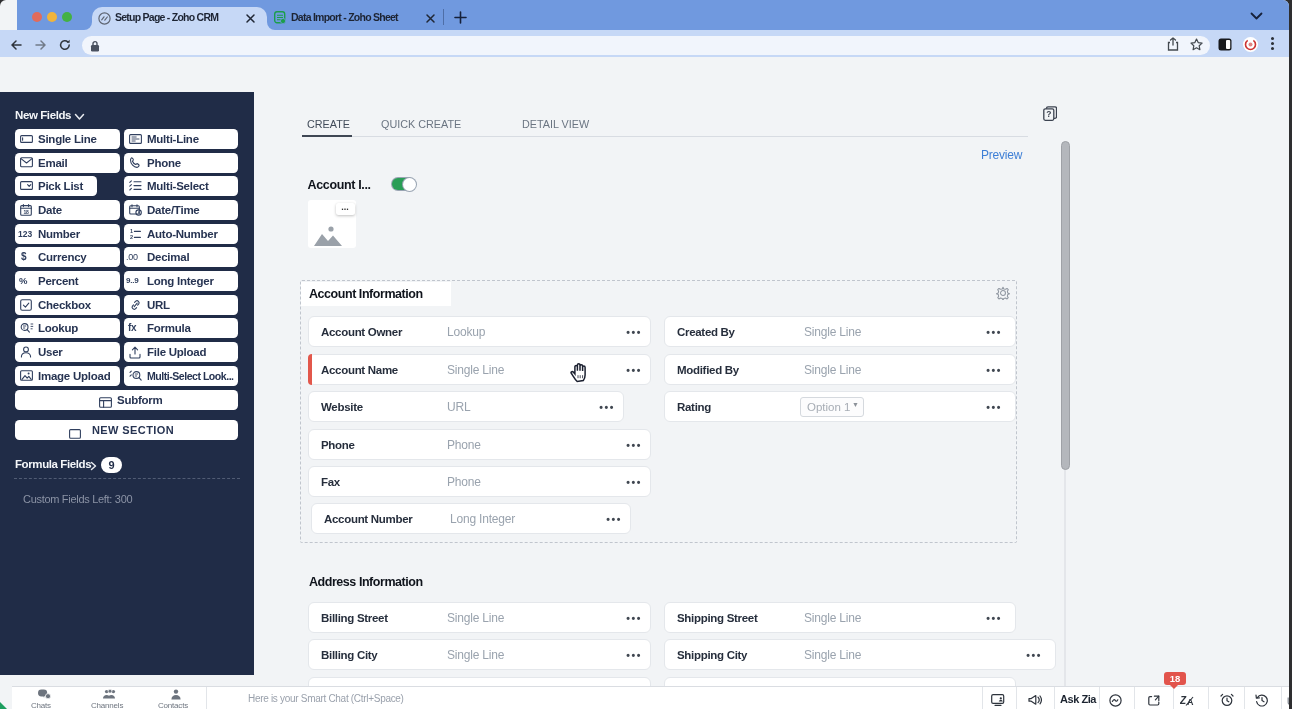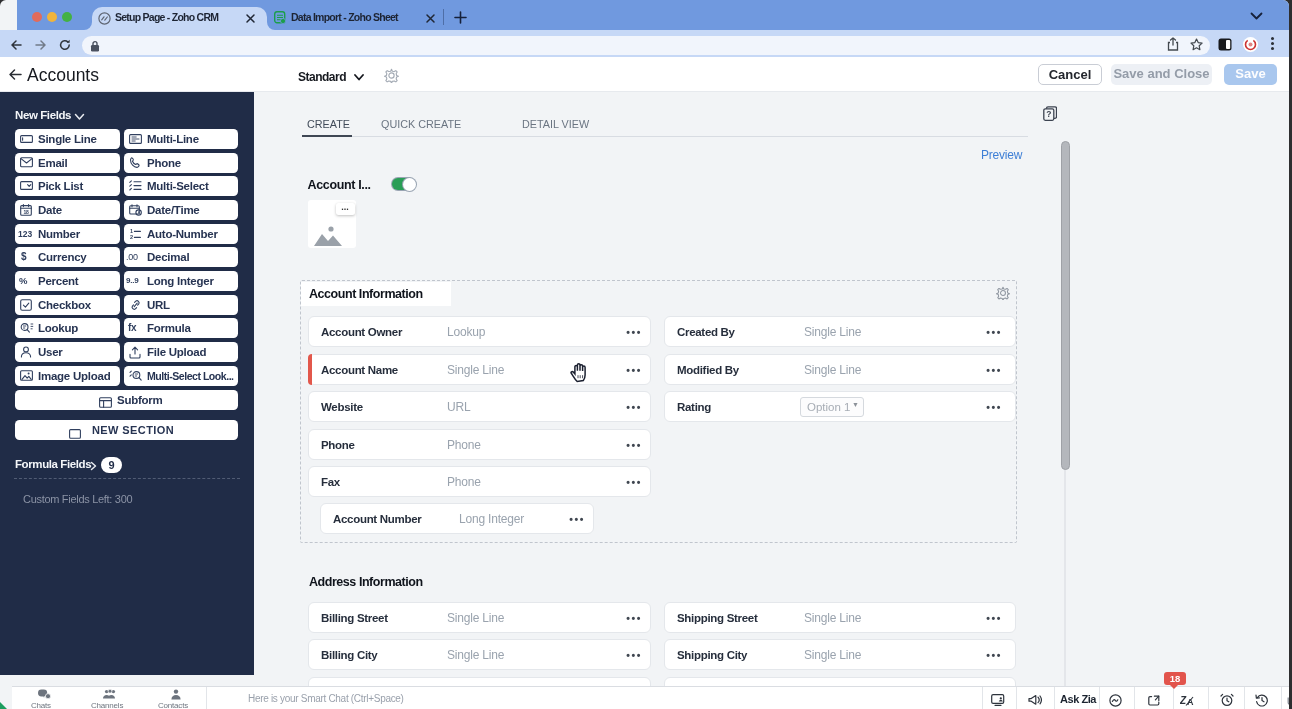--- a/index.html
+++ b/index.html
@@ -102,36 +102,20 @@
         <rect x="8" y="2" width="4.2" height="9" rx="1" fill="#fdfdfe"></rect>
       </svg>
     <div class="abs" style="left:1243px; top:7px; z-index:3; width:15px; height:15px; border-radius:50%; background:#fff;"></div>
     <svg class="abs" style="left:1243px; top:7px; z-index:4;" width="15" height="15" viewBox="0 0 15 15">
         <circle cx="7.5" cy="7.5" r="5" fill="none" stroke="#c33" stroke-width="1.6" stroke-dasharray="20 6"></circle>
         <circle cx="7.5" cy="7.5" r="2" fill="#c33" opacity="0.6"></circle>
       </svg>
     <div class="abs" style="left:1271px; top:7px; z-index:3; width:3px; height:3px; background:#2c3138; border-radius:50%; box-shadow:0 5px 0 #2c3138, 0 10px 0 #2c3138;"></div>
   </div>
 
-  <div id="zheader">
-    <svg class="abs" style="left:8px; top:11px;" width="14" height="13" viewBox="0 0 14 13">
-        <path d="M13 6.5 H2 M6.5 2 L2 6.5 L6.5 11" stroke="#2b2f35" stroke-width="1.5" fill="none" stroke-linecap="round" stroke-linejoin="round"></path>
-      </svg>
-    <div class="abs" style="left:27px; top:8px; font-size:17.5px; font-weight:500; color:#16191f;">Accounts</div>
-    <div class="abs" style="left:298px; top:13px; font-size:12px; font-weight:700; letter-spacing:-0.5px; color:#15181e;">Standard</div>
-    <svg class="abs" style="left:354px; top:17px;" width="10" height="7" viewBox="0 0 10 7">
-        <path d="M1 1 L5 5.5 L9 1" stroke="#15181e" stroke-width="1.8" fill="none" stroke-linecap="round" stroke-linejoin="round"></path>
-      </svg>
-    <svg class="abs" style="left:384px; top:11px;" width="15" height="15" viewBox="0 0 16 16">
-        <path d="M8 5.2 a2.8 2.8 0 1 0 0 5.6 a2.8 2.8 0 0 0 0 -5.6 z M8 1.4 l.9 2 2 .4 1.7 -1 1.4 1.4 -1 1.7 .4 2 2 .9 -2 .9 -.4 2 1 1.7 -1.4 1.4 -1.7 -1 -2 .4 -.9 2 -.9 -2 -2 -.4 -1.7 1 -1.4 -1.4 1 -1.7 -.4 -2 -2 -.9 2 -.9 .4 -2 -1 -1.7 1.4 -1.4 1.7 1 2 -.4 z" fill="none" stroke="#a3aab4" stroke-width="1.2" stroke-linejoin="round"></path>
-      </svg>
-    <div class="btn" style="left:1038px; width:64px; background:#fff; border:1px solid #c9cdd5; color:#23262d; font-weight:700;">Cancel</div>
-    <div class="btn" style="left:1111px; width:101px; background:#edf0f5; color:#949ca8; font-weight:700;">Save and Close</div>
-    <div class="btn" style="left:1224px; width:53px; background:#a9c7ee; color:#fdfdfe; font-weight:700;">Save</div>
-  </div>
 
   <div id="sidebar">
     <div class="abs" style="left:15px; top:17px; font-size:11.5px; font-weight:700; letter-spacing:-0.4px; color:#f4f6f9;">New Fields</div>
     <svg class="abs" style="left:74px; top:21px;" width="11" height="8" viewBox="0 0 11 8">
         <path d="M1.5 1.5 L5.5 6 L9.5 1.5" stroke="#e8ebf0" stroke-width="1.5" fill="none" stroke-linecap="round" stroke-linejoin="round"></path>
       </svg>
     <div id="fieldbtns">
         <div class="fbtn" style="left:15px; top:36.8px; width:105px;">
           <svg width="13" height="12" viewBox="0 0 13 12">
             <rect x="0.6" y="2.6" width="11.8" height="6.8" rx="1" stroke="#31405f" stroke-width="1.1" fill="none" stroke-linecap="round" stroke-linejoin="round"></rect>
@@ -152,21 +136,21 @@
             <path d="M1 1.6 L6.5 6 L12 1.6" stroke="#31405f" stroke-width="1.1" fill="none" stroke-linecap="round" stroke-linejoin="round"></path>
           </svg>
           <span class="lb">Email</span>
         </div>
         <div class="fbtn" style="left:124px; top:60.5px; width:114px;">
           <svg width="12" height="12" viewBox="0 0 12 12">
             <path d="M2.6 0.8 c.5 0 2 1.5 1.7 2.2 l-.8 1.2 c.5 1.4 1.8 2.8 3.2 3.3 l1.2-.8 c.6-.3 2.2 1.2 2.2 1.7 0 .6-1.2 2-2.3 2 C5 10.4 1.5 7 1.5 3 c0-1 1-2.2 1.1-2.2 z" stroke="#31405f" stroke-width="1.1" fill="none" stroke-linecap="round" stroke-linejoin="round"></path>
           </svg>
           <span class="lb">Phone</span>
         </div>
-        <div class="fbtn" style="left:15px; top:84.19999999999999px; width:105px;">
+        <div class="fbtn" style="left:15px; top:84.19999999999999px; width:82px;">
           <svg width="13" height="11" viewBox="0 0 13 11">
             <rect x="0.6" y="1.6" width="11.8" height="7.8" rx="1" stroke="#31405f" stroke-width="1.1" fill="none" stroke-linecap="round" stroke-linejoin="round"></rect>
             <path d="M7.6 4.6 l1.6 1.8 1.6 -1.8" stroke="#31405f" stroke-width="1.1" fill="none" stroke-linecap="round" stroke-linejoin="round"></path>
           </svg>
           <span class="lb">Pick List</span>
         </div>
         <div class="fbtn" style="left:124px; top:84.19999999999999px; width:114px;">
           <svg width="13" height="12" viewBox="0 0 13 12">
             <path d="M0.8 2.4 l1.6 -1.6 M0.8 6.2 l1.6 -1.6 M0.8 10 l1.6 -1.6" stroke="#31405f" stroke-width="1.1" fill="none" stroke-linecap="round" stroke-linejoin="round"></path>
             <path d="M5 1.8 h7 M5 5.6 h7 M5 9.4 h7" stroke="#31405f" stroke-width="1.1" fill="none" stroke-linecap="round" stroke-linejoin="round"></path>
@@ -335,36 +319,36 @@
         <div class="frow" style="left:54px; top:224px; width:343px;">
           <span class="lab">Account Owner</span>
           <span class="typ">Lookup</span>
           <span class="dots">•••</span>
         </div>
         <div class="frow" style="left:54px; top:261.6px; width:343px;">
           <span class="lab">Account Name</span>
           <span class="typ">Single Line</span>
           <span class="dots">•••</span>
         </div>
-        <div class="frow" style="left:54px; top:299.2px; width:343px;">
+        <div class="frow" style="left:54px; top:299.2px; width:316px;">
           <span class="lab">Website</span>
           <span class="typ">URL</span>
           <span class="dots">•••</span>
         </div>
         <div class="frow" style="left:54px; top:336.8px; width:343px;">
           <span class="lab">Phone</span>
           <span class="typ">Phone</span>
           <span class="dots">•••</span>
         </div>
         <div class="frow" style="left:54px; top:374.4px; width:343px;">
           <span class="lab">Fax</span>
           <span class="typ">Phone</span>
           <span class="dots">•••</span>
         </div>
-        <div class="frow" style="left:66px; top:411.4px; width:274px;">
+        <div class="frow" style="left:57px; top:411.4px; width:320px;">
           <span class="lab">Account Number</span>
           <span class="typ">Long Integer</span>
           <span class="dots">•••</span>
         </div>
         <div class="frow" style="left:410px; top:224px; width:352px;">
           <span class="lab">Created By</span>
           <span class="typ" style="left:139px;">Single Line</span>
           <span class="dots" style="right:13px;">•••</span>
         </div>
         <div class="frow" style="left:410px; top:261.6px; width:352px;">
@@ -392,21 +376,21 @@
           <span class="lab">Billing City</span>
           <span class="typ">Single Line</span>
           <span class="dots">•••</span>
         </div>
         <div class="frow" style="left:54px; top:584.5px; width:343px;"></div>
         <div class="frow" style="left:410px; top:509.6px; width:352px;">
           <span class="lab">Shipping Street</span>
           <span class="typ" style="left:139px;">Single Line</span>
           <span class="dots" style="right:13px;">•••</span>
         </div>
-        <div class="frow" style="left:410px; top:546.7px; width:352px;">
+        <div class="frow" style="left:410px; top:546.7px; width:392px;">
           <span class="lab">Shipping City</span>
           <span class="typ" style="left:139px;">Single Line</span>
           <span class="dots" style="right:13px;">•••</span>
         </div>
         <div class="frow" style="left:410px; top:584.5px; width:352px;"></div>
       </div>
     <svg class="abs" style="left:316px; top:270px; z-index:5;" width="21" height="21" viewBox="0 0 21 21">
         <path d="M7.2 19.5 c-1.6-1.3-2.6-3-3.9-5.2 -.6-1-1.9-2.7-2.2-3.4 -.3-.8.8-1.6 1.7-1.2 .7.3 1.5 1.2 2.1 2.1 V4.7 c0-.8.6-1.3 1.3-1.3 .6 0 1.2.5 1.2 1.3 v4.1 -5.6 c0-.8.6-1.4 1.3-1.4 .7 0 1.3.6 1.3 1.4 v5.6 -4.8 c0-.8.6-1.3 1.3-1.3 .7 0 1.3.5 1.3 1.3 v5 -3.6 c0-.8.5-1.3 1.2-1.3 .7 0 1.3.5 1.3 1.3 v7.5 c0 2.2-.7 4.1-1.8 5.6 z" fill="#ffffff" stroke="#1b2030" stroke-width="1.5"></path>
         <path d="M10.2 13.2 v3 M12.6 13.2 v3 M8 13.2 v3" stroke="#1b2030" stroke-width="0.8" fill="none"></path>
       </svg>

